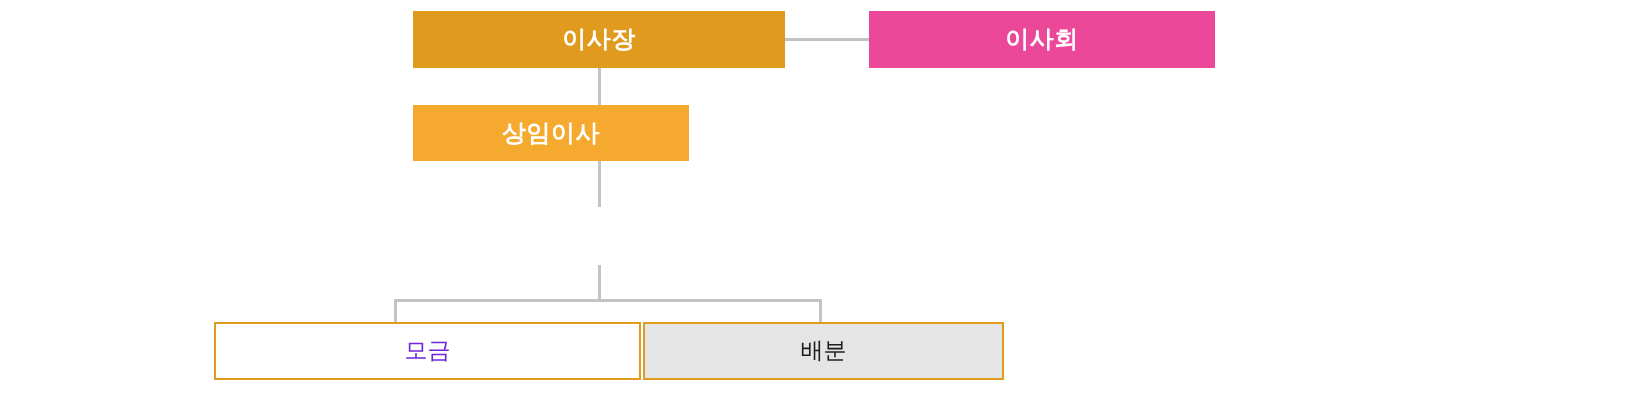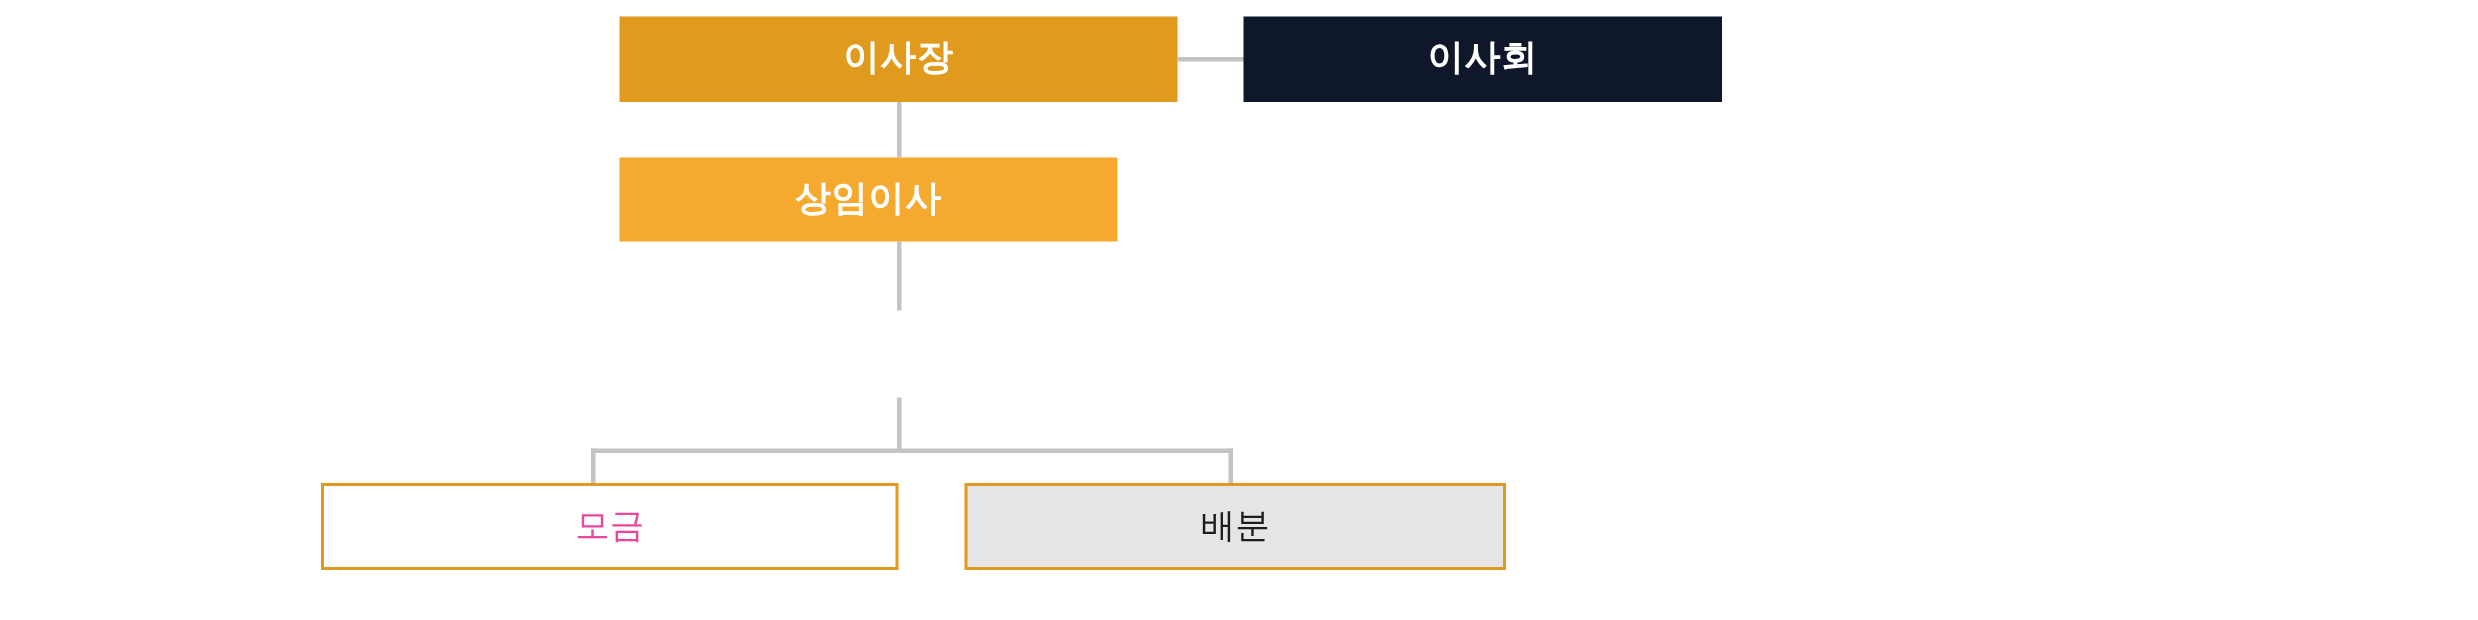--- a/index.html
+++ b/index.html
@@ -64,25 +64,25 @@
     <div class="conn conn-h" style="left: 785px; top: 38px; width: 84px; background: rgb(195, 195, 195);"></div>
     <div class="conn conn-v" style="left: 598px; top: 68px; height: 37px; background: rgb(195, 195, 195);"></div>
     <div class="conn conn-v" style="left: 598px; top: 161px; height: 46px; background: rgb(195, 195, 195);"></div>
     <div class="conn conn-v" style="left: 598px; top: 265px; height: 36px; background: rgb(195, 195, 195);"></div>
     <div class="conn conn-h" style="left: 394px; top: 299px; width: 428px; background: rgb(195, 195, 195);"></div>
     <div class="conn conn-v" style="left: 394px; top: 299px; height: 23px; background: rgb(195, 195, 195);"></div>
     <div class="conn conn-v" style="left: 819px; top: 299px; height: 23px; background: rgb(195, 195, 195);"></div>
     <div class="node node--filled" style="left: 413px; top: 11px; width: 372px; height: 57px; background: rgb(224, 154, 30); color: rgb(255, 255, 255);">
       <span class="node-label">이사장</span>
     </div>
-    <div class="node node--filled" style="left: 829px; top: 11px; width: 319px; height: 57px; background: #0f172a; color: rgb(255, 255, 255);">
+    <div class="node node--filled" style="left: 869px; top: 11px; width: 346px; height: 57px; background: #ec4899; color: rgb(255, 255, 255);">
       <span class="node-label">이사회</span>
     </div>
-    <div class="node node--filled" style="left: 413px; top: 105px; width: 332px; height: 56px; background: rgb(245, 169, 46); color: rgb(255, 255, 255); align-items: center;">
+    <div class="node node--filled" style="left: 413px; top: 105px; width: 276px; height: 56px; background: rgb(245, 169, 46); color: rgb(255, 255, 255); align-items: center;">
       <span class="node-label">상임이사</span>
     </div>
-    <div class="node node--outlined" style="left: 214px; top: 322px; width: 385px; height: 58px; background: rgb(255, 255, 255); border-color: rgb(224, 154, 30); color: #ec4899;">
+    <div class="node node--outlined" style="left: 214px; top: 322px; width: 427px; height: 58px; background: rgb(255, 255, 255); border-color: rgb(224, 154, 30); color: #6d28d9;">
       <span class="node-label">모금</span>
     </div>
     <div class="node node--outlined" style="left: 643px; top: 322px; width: 361px; height: 58px; background: #e5e5e5; border-color: rgb(224, 154, 30); color: rgb(29, 29, 29);">
       <span class="node-label">배분</span>
     </div>
   </div>
 
 </body></html>

